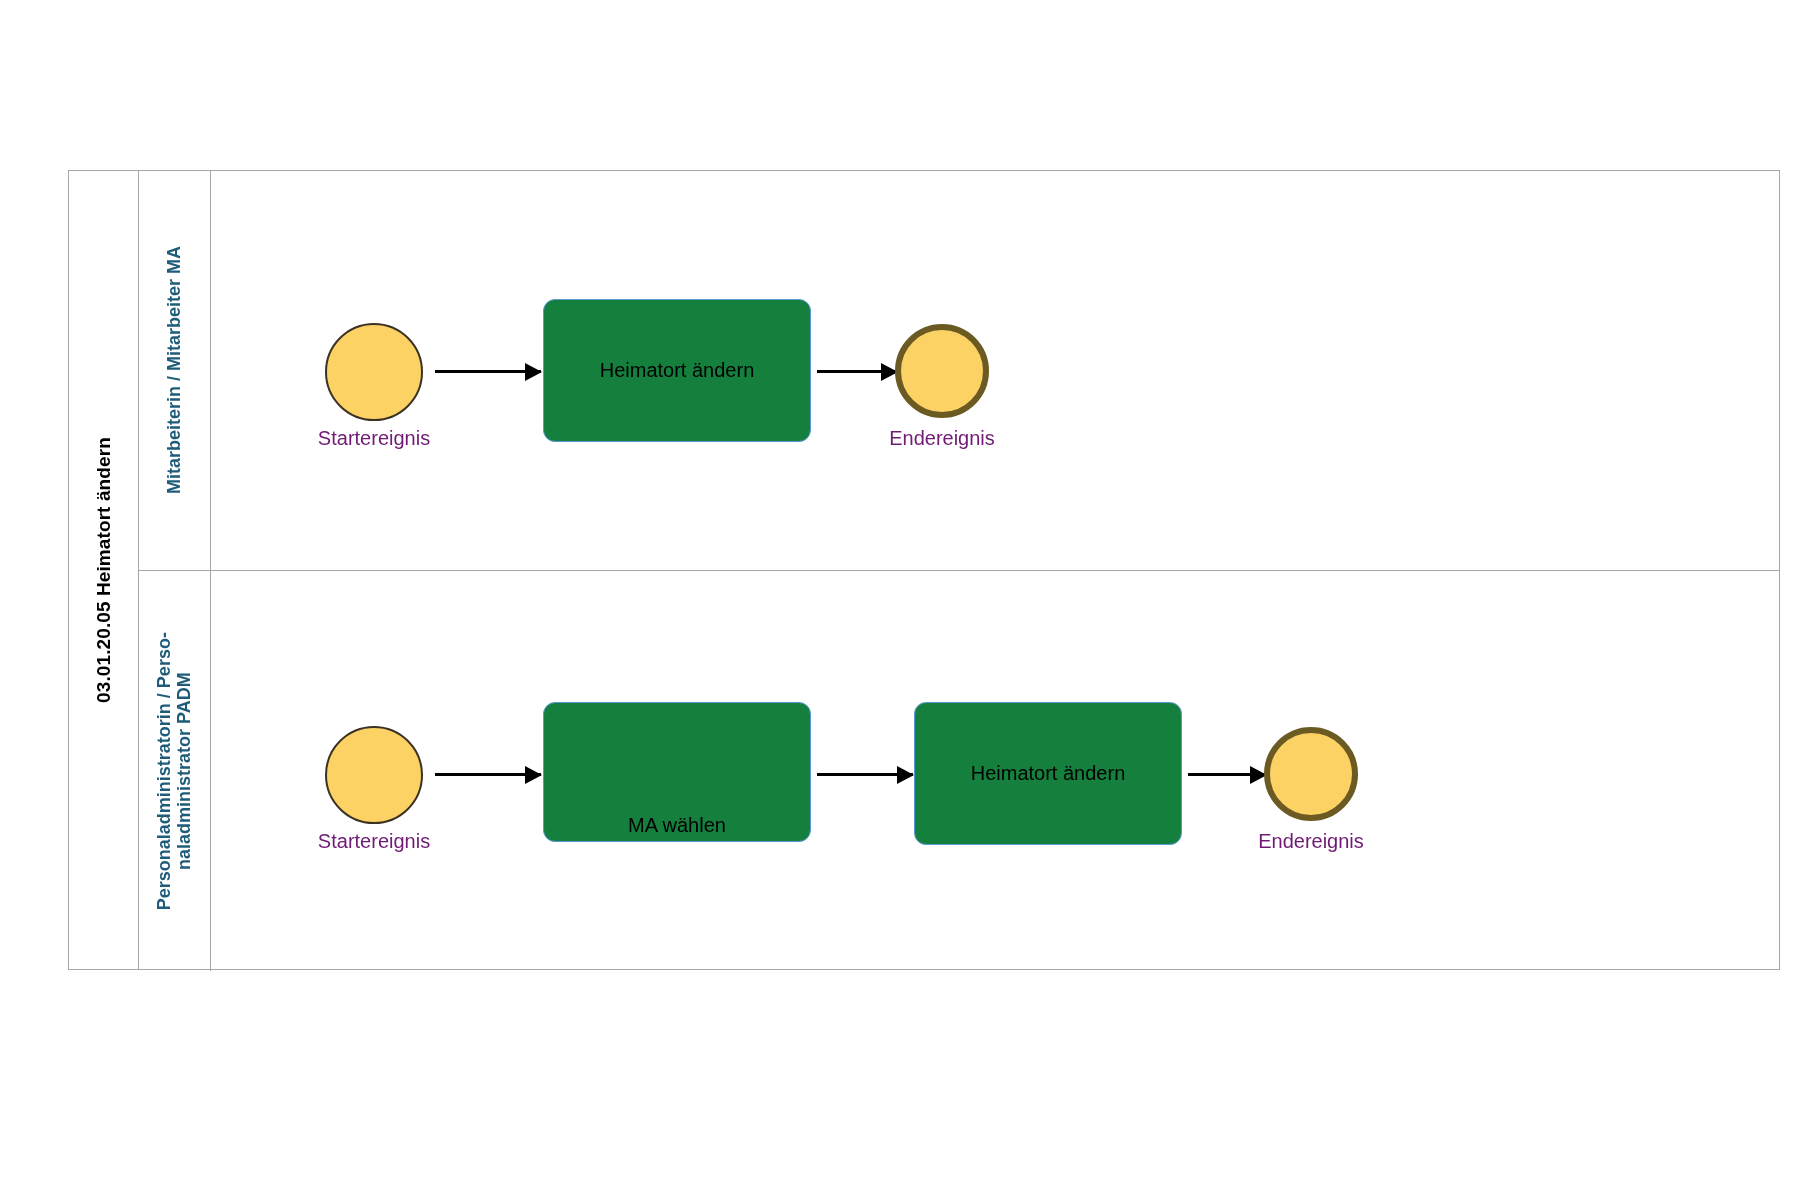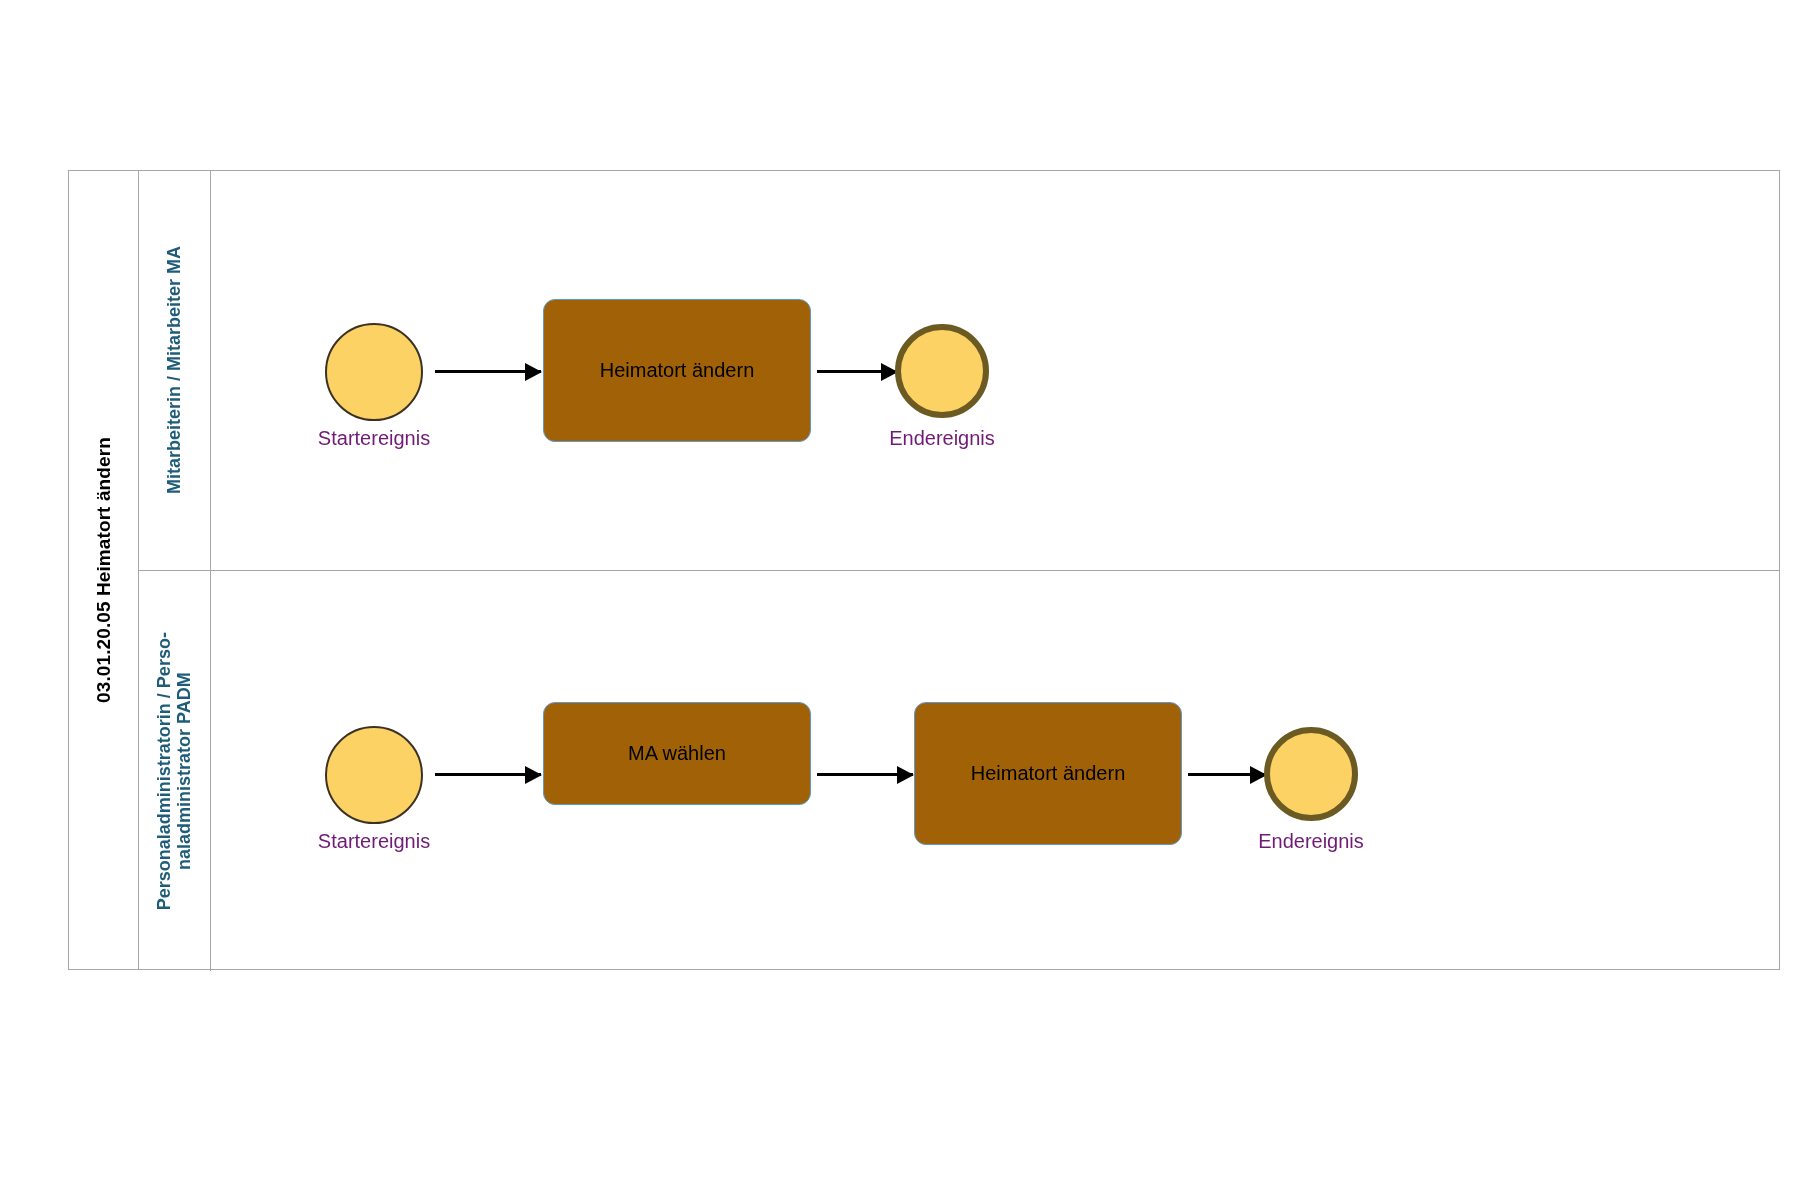--- a/index.html
+++ b/index.html
@@ -102,21 +102,21 @@
     border-radius: 50%;
     background: #fcd265;
   }
   .event.start {
     border: 2px solid #3b3224;
   }
   .event.end {
     border: 6px solid #6b5a22;
   }
   .task {
-    background: #a16207;
+    background: #15803d;
     border: 1px solid #5b9bd5;
     border-radius: 12px;
     display: flex;
     align-items: center;
     justify-content: center;
     text-align: center;
     color: #000000;
     font-size: 20px;
     padding: 4px 10px;
   }
@@ -186,21 +186,21 @@
 naladministrator PADM</div>
       </div>
 
       <div class="node event start" style="left:186px; top:155px; width:98px; height:98px;"></div>
       <div class="event-label" style="left:106px; top:259px; width:258px;">Startereignis</div>
 
       <div class="flow" style="left:296px; top:202px; width:106px;">
         <span class="arrowhead"></span>
       </div>
 
-      <div class="node task" style="left:404px; top:131px; width:268px; height:103px;">
+      <div class="node task" style="left:404px; top:131px; width:268px; height:140px;align-items:flex-end;">
         <span>MA wählen</span>
       </div>
 
       <div class="flow" style="left:678px; top:202px; width:96px;">
         <span class="arrowhead"></span>
       </div>
 
       <div class="node task" style="left:775px; top:131px; width:268px; height:143px;">
         <span>Heimatort ändern</span>
       </div>

